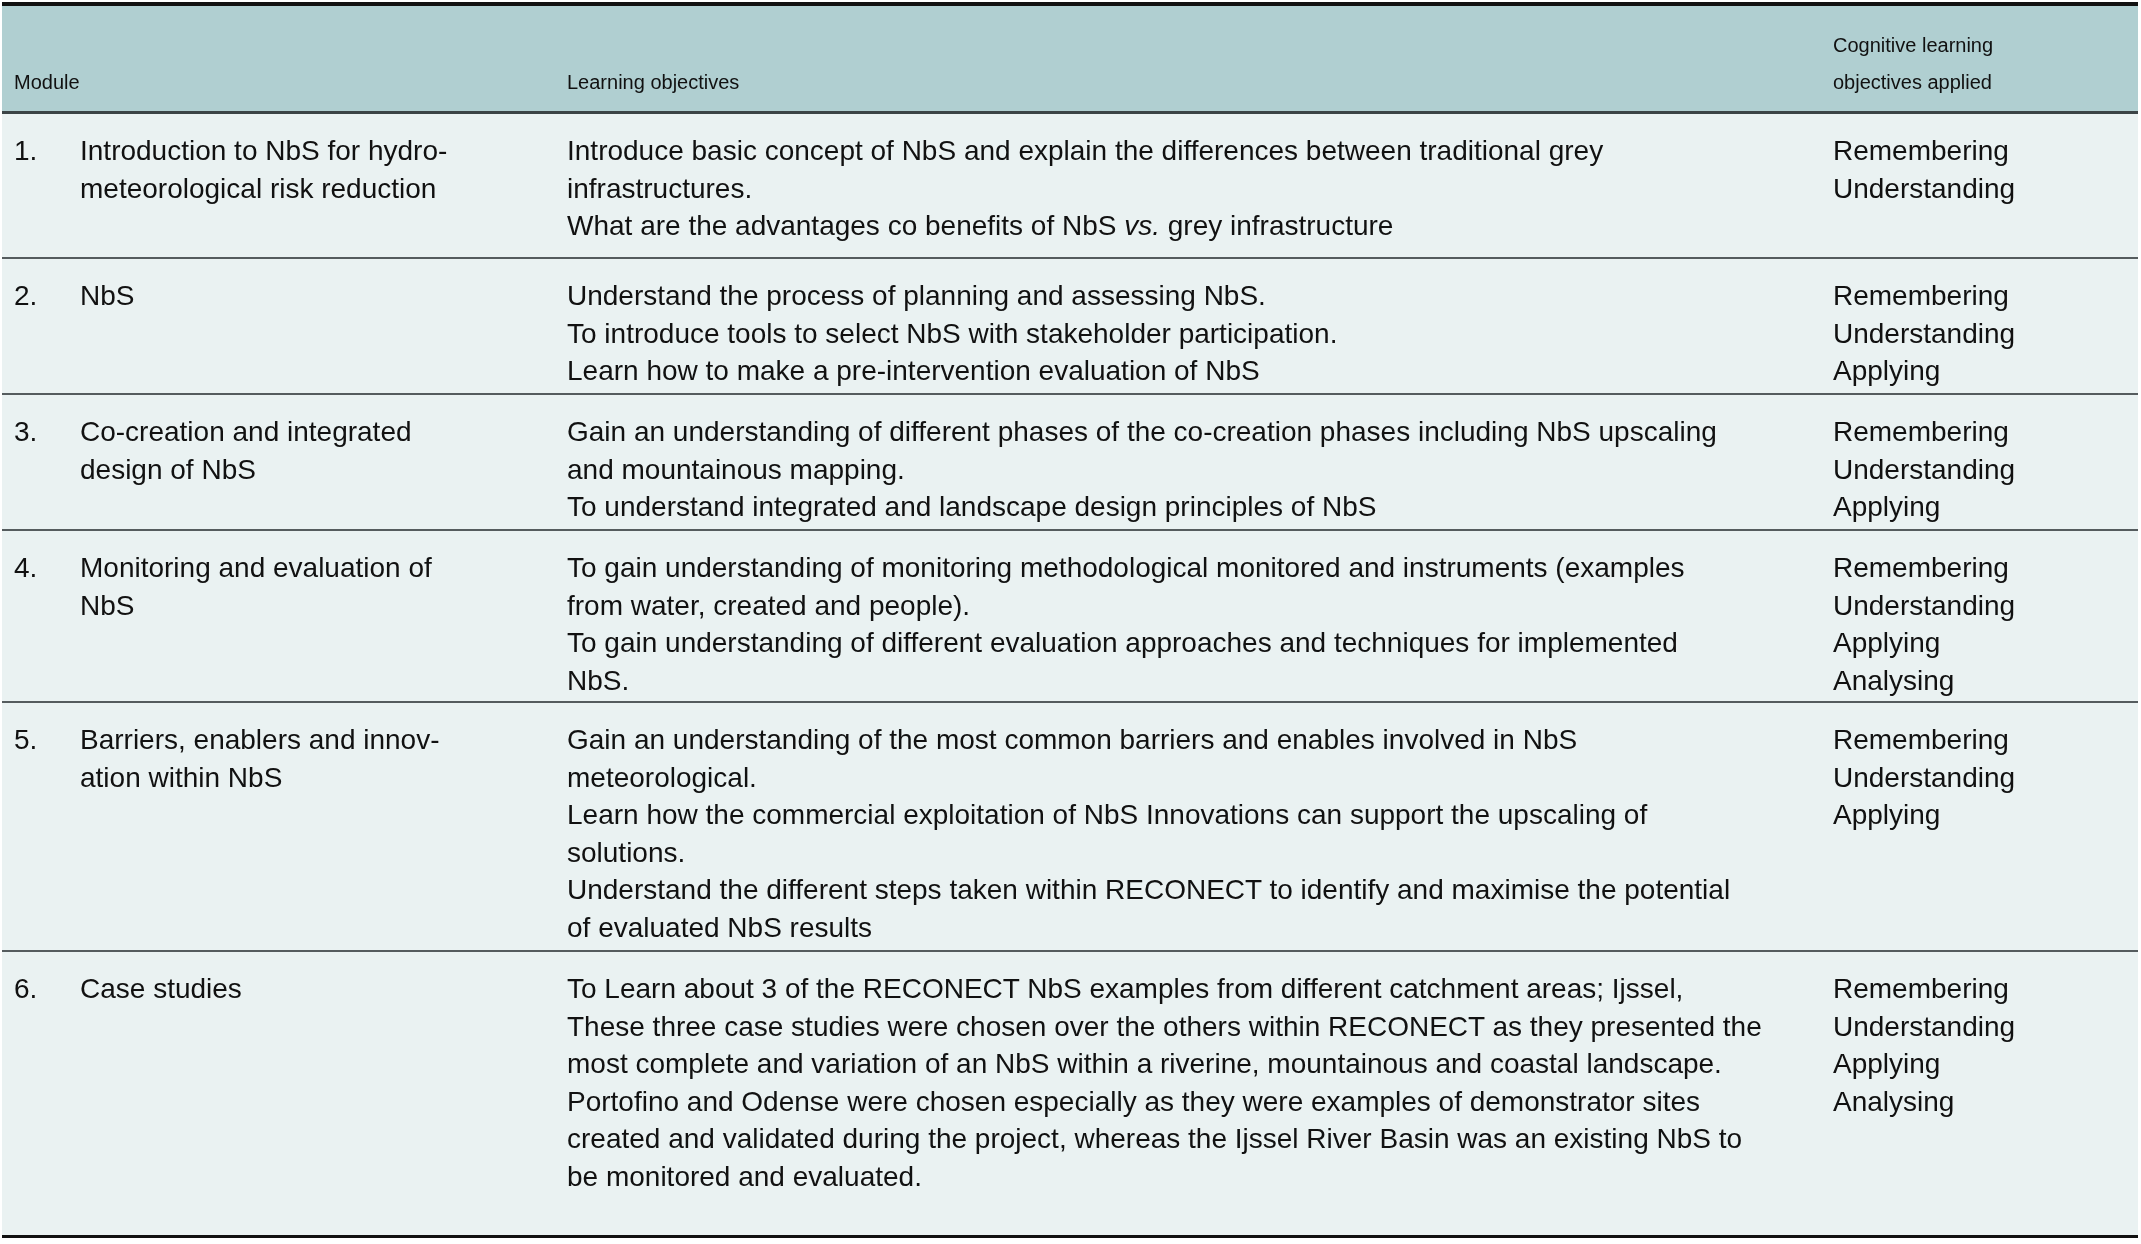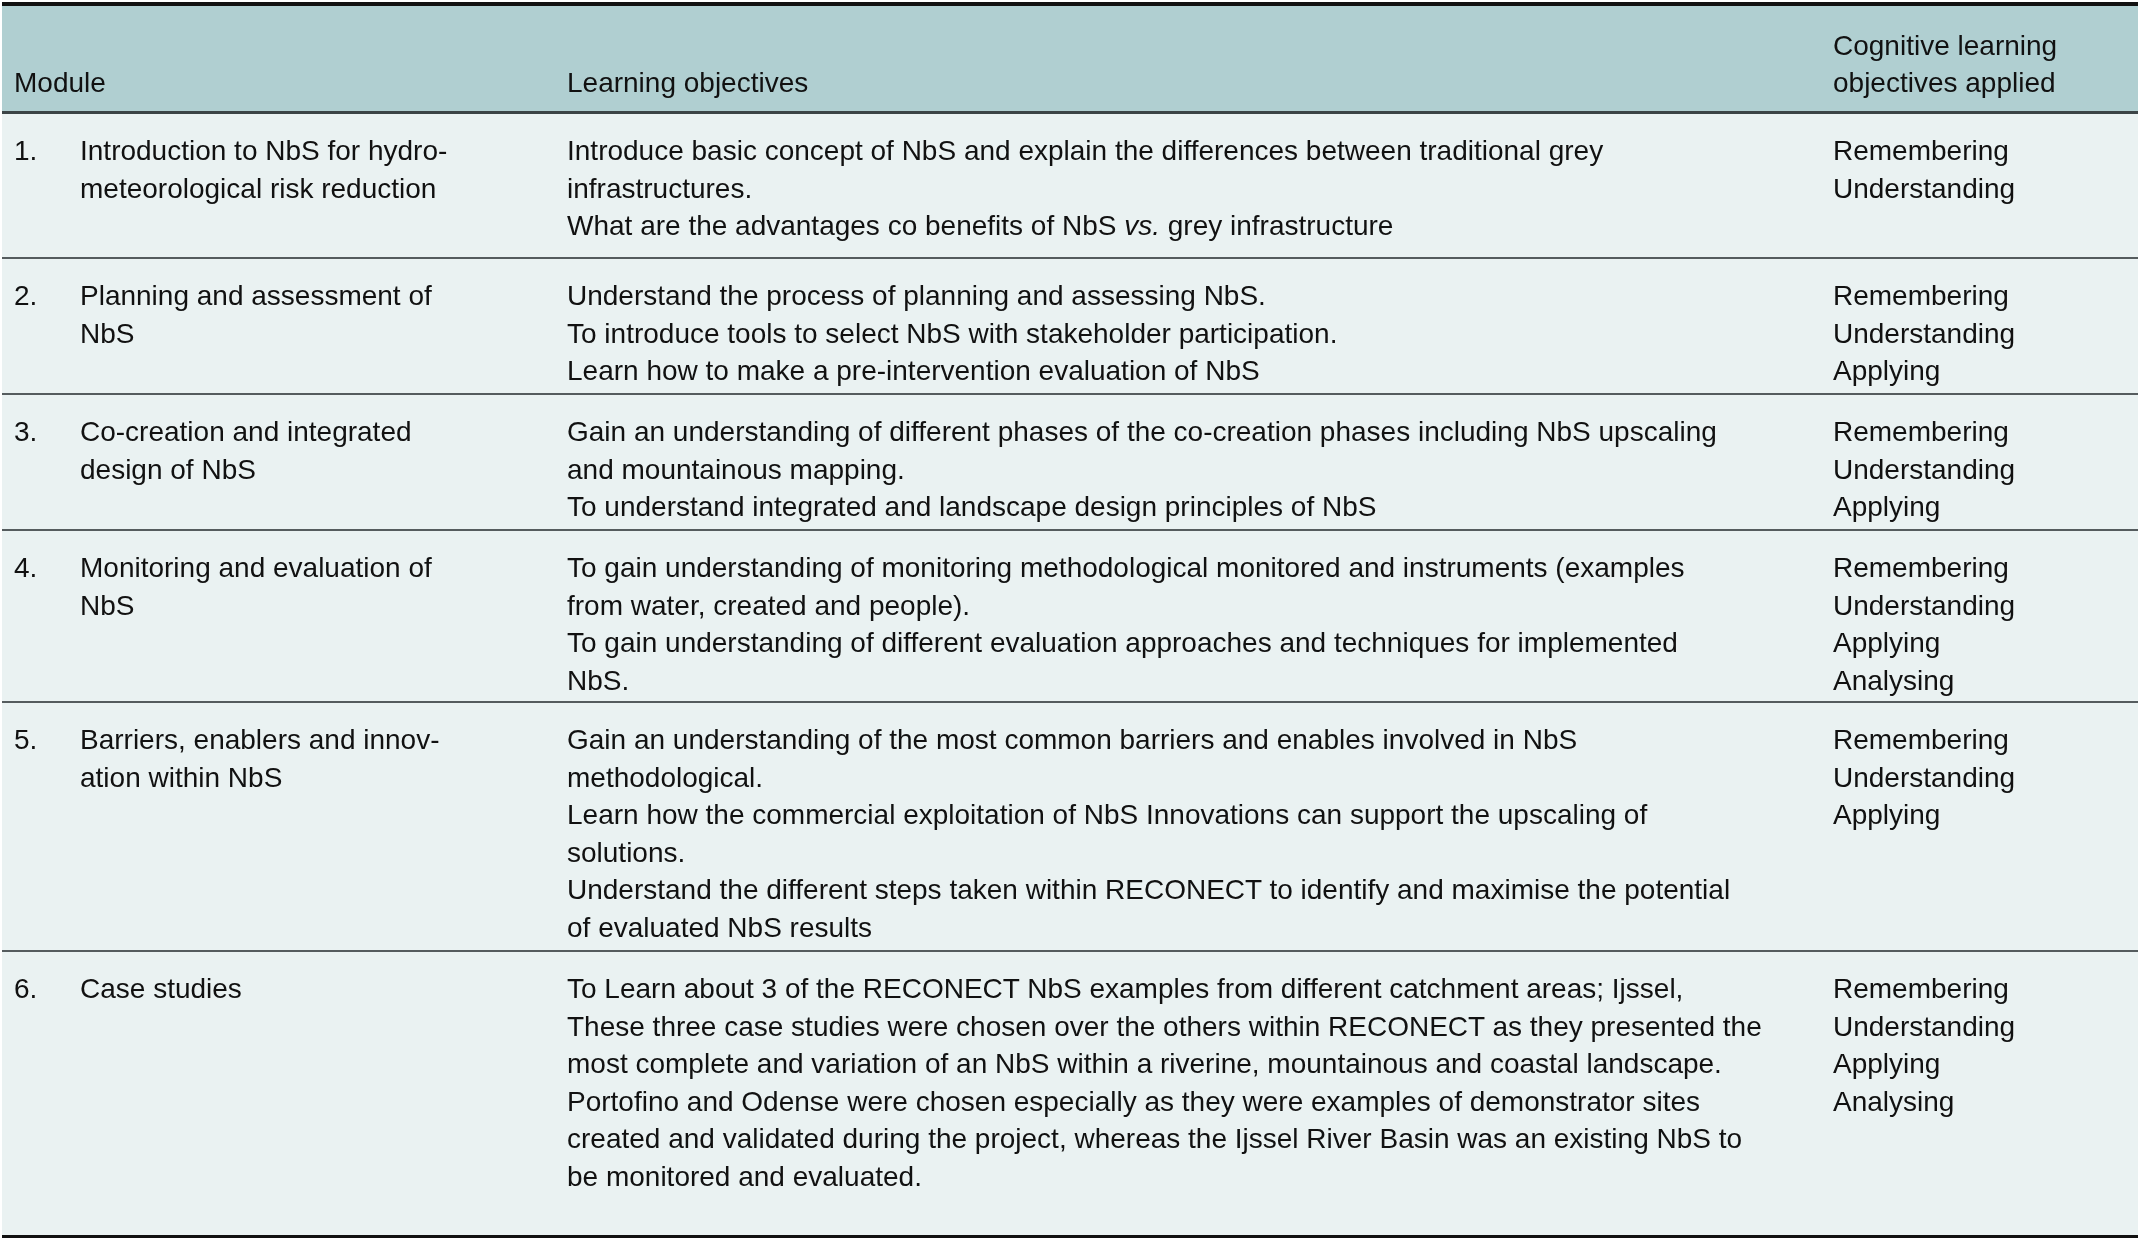--- a/index.html
+++ b/index.html
@@ -25,21 +25,21 @@
       background: #eaf2f2;
     }
     .header-row {
       display: flex;
       background: #b0cfd1;
       height: 108px;
       border-bottom: 3px solid #3b4446;
       box-sizing: border-box;
     }
     .header-cell {
-      font-size: 28px;
+      font-size: 20px;
       line-height: 37px;
       display: flex;
       align-items: flex-end;
       padding-bottom: 10px;
       box-sizing: border-box;
     }
     .col-module { width: 565px; padding-left: 12px; box-sizing: border-box; }
     .col-objectives { width: 1266px; padding-left: 0; box-sizing: border-box; }
     .col-cognitive { width: 305px; box-sizing: border-box; }
 
@@ -105,21 +105,20 @@
         </div>
         <div class="cell col-cognitive">
           <span class="line">Remembering</span>
           <span class="line">Understanding</span>
         </div>
       </div>
       <div class="body-row" style="height: 136px;">
         <div class="cell col-module module-cell">
           <span class="module-num">2.</span>
           <span class="module-title">
-            <span class="line">Planning and assessment of</span>
             <span class="line">NbS</span>
           </span>
         </div>
         <div class="cell col-objectives">
           <span class="line">Understand the process of planning and assessing NbS.</span>
           <span class="line">To introduce tools to select NbS with stakeholder participation.</span>
           <span class="line">Learn how to make a pre-intervention evaluation of NbS</span>
         </div>
         <div class="cell col-cognitive">
           <span class="line">Remembering</span>
@@ -170,21 +169,21 @@
       <div class="body-row" style="height: 249px;">
         <div class="cell col-module module-cell">
           <span class="module-num">5.</span>
           <span class="module-title">
             <span class="line">Barriers, enablers and innov-</span>
             <span class="line">ation within NbS</span>
           </span>
         </div>
         <div class="cell col-objectives">
           <span class="line">Gain an understanding of the most common barriers and enables involved in NbS</span>
-          <span class="line">methodological.</span>
+          <span class="line">meteorological.</span>
           <span class="line">Learn how the commercial exploitation of NbS Innovations can support the upscaling of</span>
           <span class="line">solutions.</span>
           <span class="line">Understand the different steps taken within RECONECT to identify and maximise the potential</span>
           <span class="line">of evaluated NbS results</span>
         </div>
         <div class="cell col-cognitive">
           <span class="line">Remembering</span>
           <span class="line">Understanding</span>
           <span class="line">Applying</span>
         </div>

